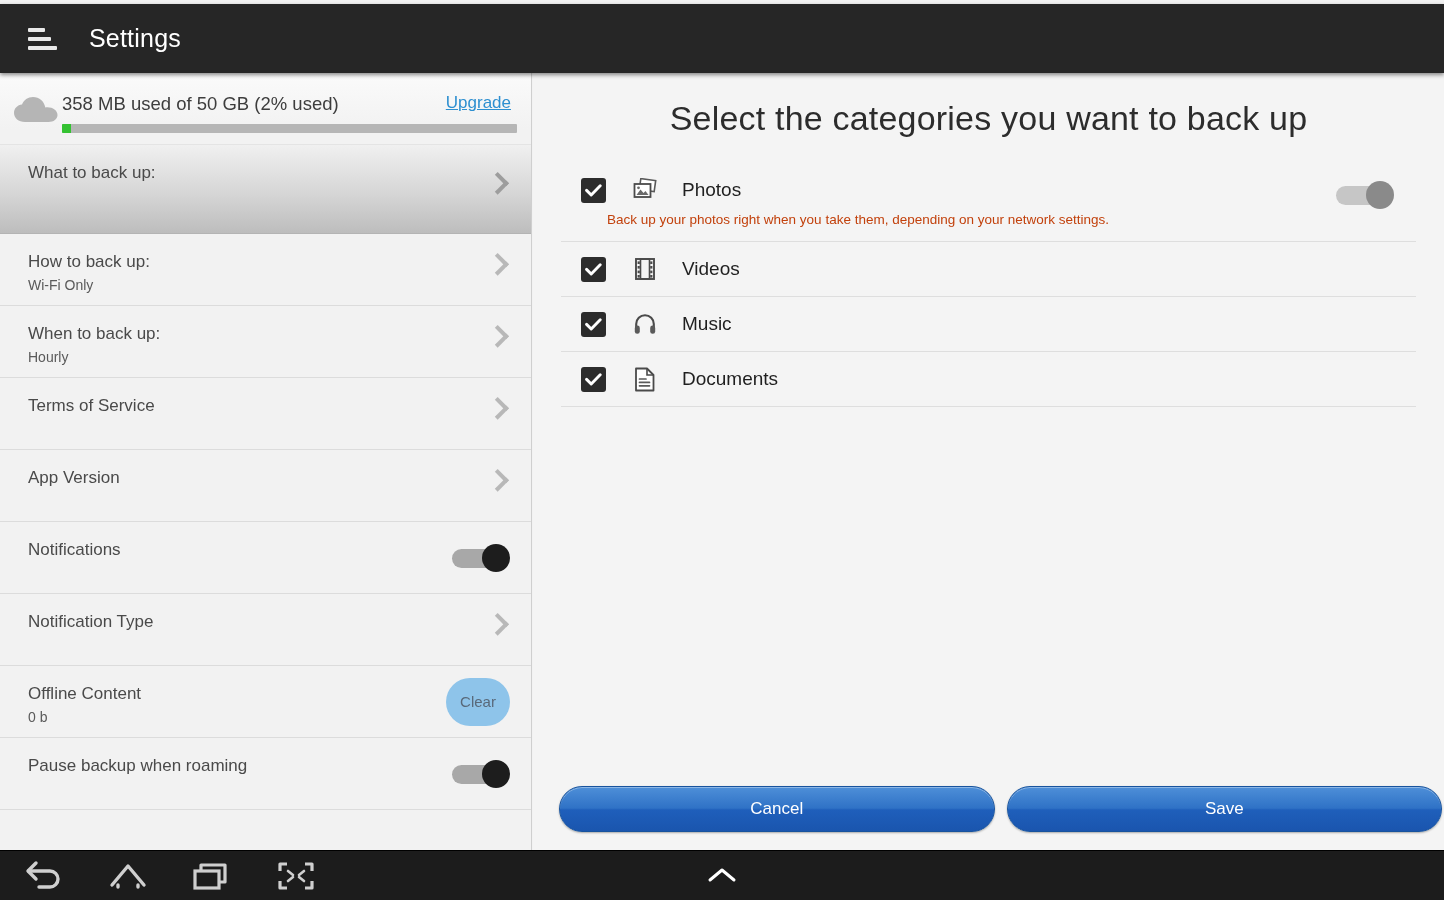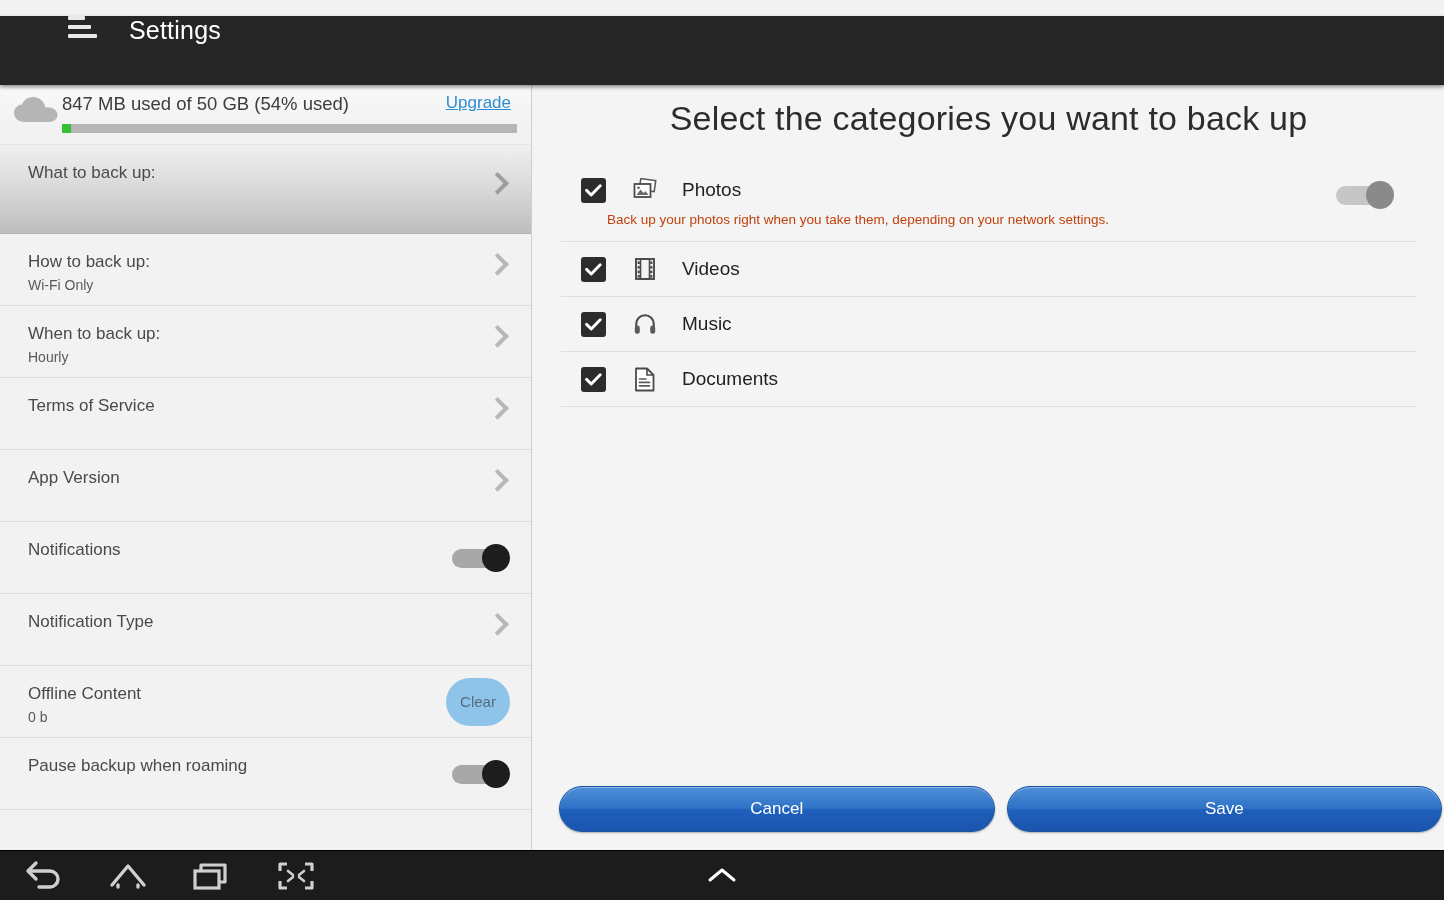--- a/index.html
+++ b/index.html
@@ -6,26 +6,25 @@
   html,body { width:1444px; height:900px; }
   body {
     font-family:"Liberation Sans", sans-serif;
     background:#f2f2f2;
     overflow:hidden;
     -webkit-font-smoothing:antialiased;
   }
 
   
   #titlebar{
-    position:absolute; left:0; top:16px; width:1444px; height:69px;
+    position:absolute; left:0; top:4px; width:1444px; height:69px;
     background:#262626;
-    display:flex; align-items:flex-start;
+    display:flex; align-items:center;
     box-shadow:0 2px 4px rgba(0,0,0,.45);
     z-index:30;
-    padding-left:40px;
   }
   #hamburger{
     width:30px; height:22px; margin-left:28px;
     display:flex; flex-direction:column; justify-content:space-between;
     cursor:pointer;
   }
   #hamburger i{ display:block; height:4px; background:#e9e9e9; border-radius:1px; }
   #hamburger i:nth-child(1){ width:17px; }
   #hamburger i:nth-child(2){ width:23px; }
   #hamburger i:nth-child(3){ width:29px; }
@@ -181,21 +180,21 @@
   </div>
   <div id="app-title">Settings</div>
 </div>
 
 <div id="sidebar">
 
   <div id="storage-block">
     <svg id="cloud-icon" viewBox="0 0 46 26">
       <path d="M11 25 C4.5 25 0 21 0 16 C0 11.5 3.5 8 8 7.6 C9.6 3 14 0 19 0 C25.3 0 30.5 4.6 31.3 10.6 C31.9 10.4 32.6 10.3 33.3 10.3 C39 10.3 43.5 13.6 43.5 18 C43.5 22.2 39.6 25 34.5 25 Z" fill="#b5b5b5"></path>
     </svg>
-    <div id="storage-text">847 MB used of 50 GB (54% used)</div>
+    <div id="storage-text">358 MB used of 50 GB (2% used)</div>
     <div id="upgrade-link">Upgrade</div>
     <div id="progress-track">
       <div id="progress-fill" style="width:2%"></div>
     </div>
   </div>
 
   <div id="sidebar-rows">
       <div class="srow selected" style="height: 90px;">
         <div class="title">What to back up:</div>
         <div class="chev"></div>

